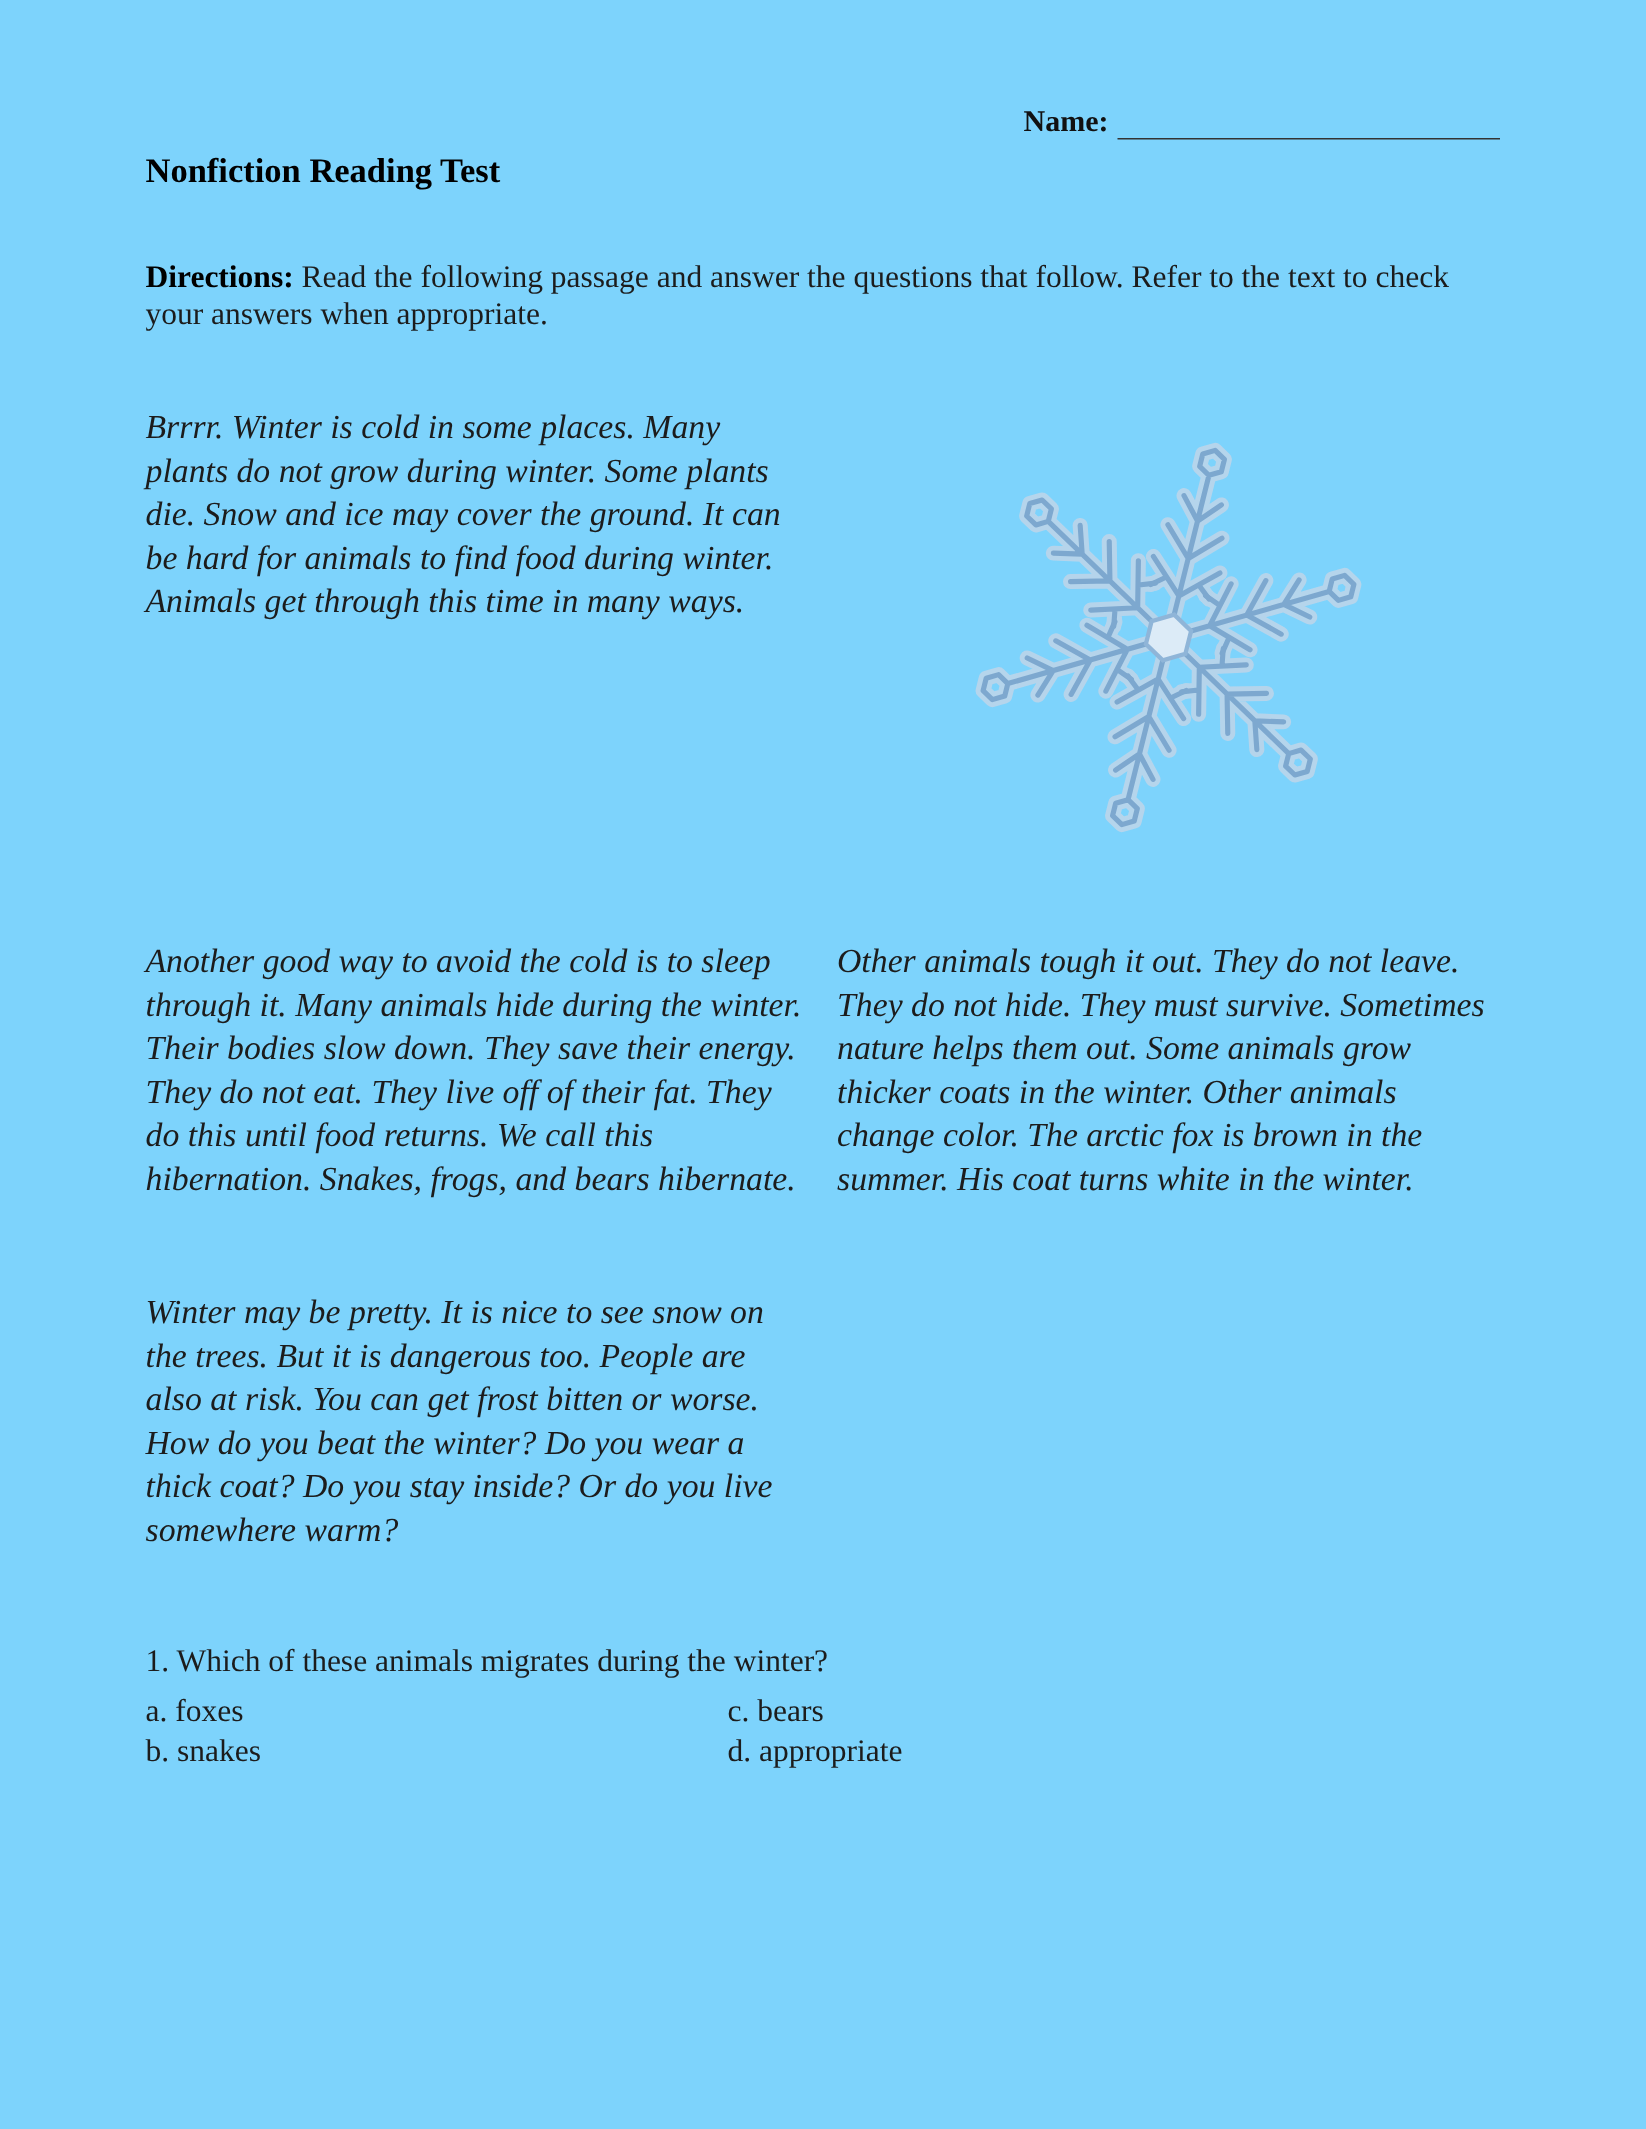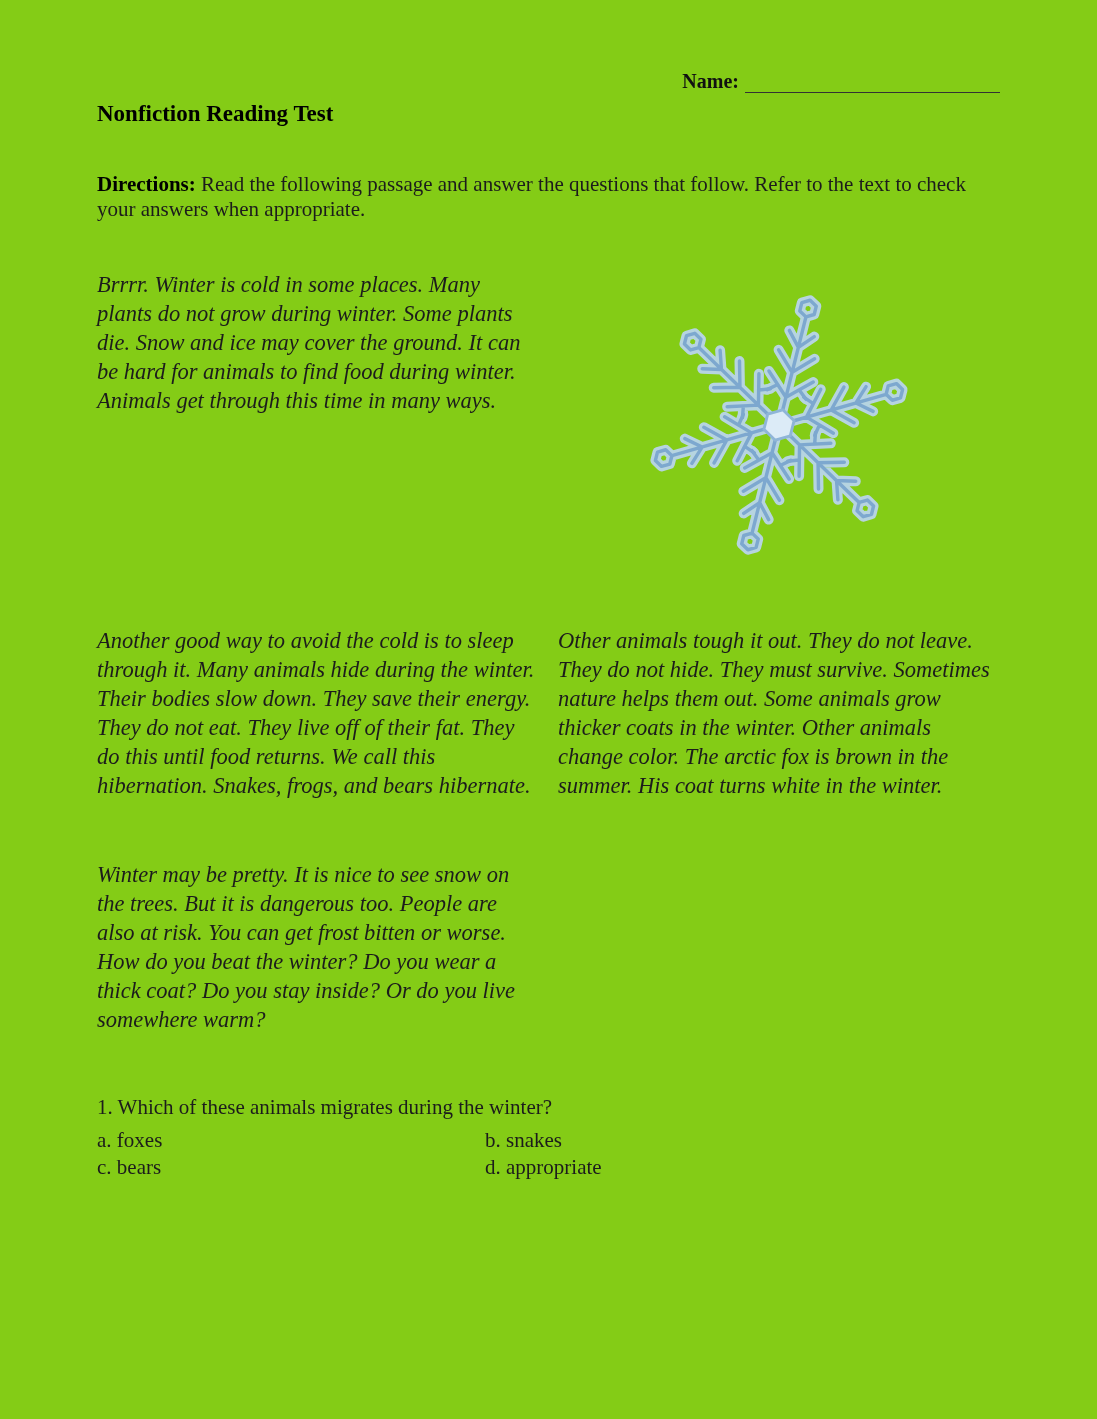--- a/index.html
+++ b/index.html
@@ -5,21 +5,21 @@
   html, body {
     margin: 0;
     padding: 0;
     background: #ffffff;
   }
   .page {
     position: relative;
     width: 1097px;
     min-height: 1419px;
     box-sizing: border-box;
-    background: #84cc16;
+    background: #7dd3fc;
     font-family: "Liberation Serif", serif;
     color: #222222;
     padding: 70px 97px 40px 97px;
   }
   
   .name-row {
     display: flex;
     justify-content: flex-end;
     align-items: flex-end;
     margin-bottom: 6px;
@@ -184,19 +184,19 @@
   <div class="row">
     <div class="col">
       <p class="passage">Winter may be pretty. It is nice to see snow on the trees. But it is dangerous too. People are also at risk. You can get frost bitten or worse. How do you beat the winter? Do you wear a thick coat? Do you stay inside? Or do you live somewhere warm?</p>
     </div>
   </div>
 
   <div class="question-block">
     <p class="question-text">1. Which of these animals migrates during the winter?</p>
     <div class="choices">
       <div class="choice">a. foxes</div>
+      <div class="choice">c. bears</div>
       <div class="choice">b. snakes</div>
-      <div class="choice">c. bears</div>
       <div class="choice">d. appropriate</div>
     </div>
   </div>
 
 </div>
 
 </body></html>

